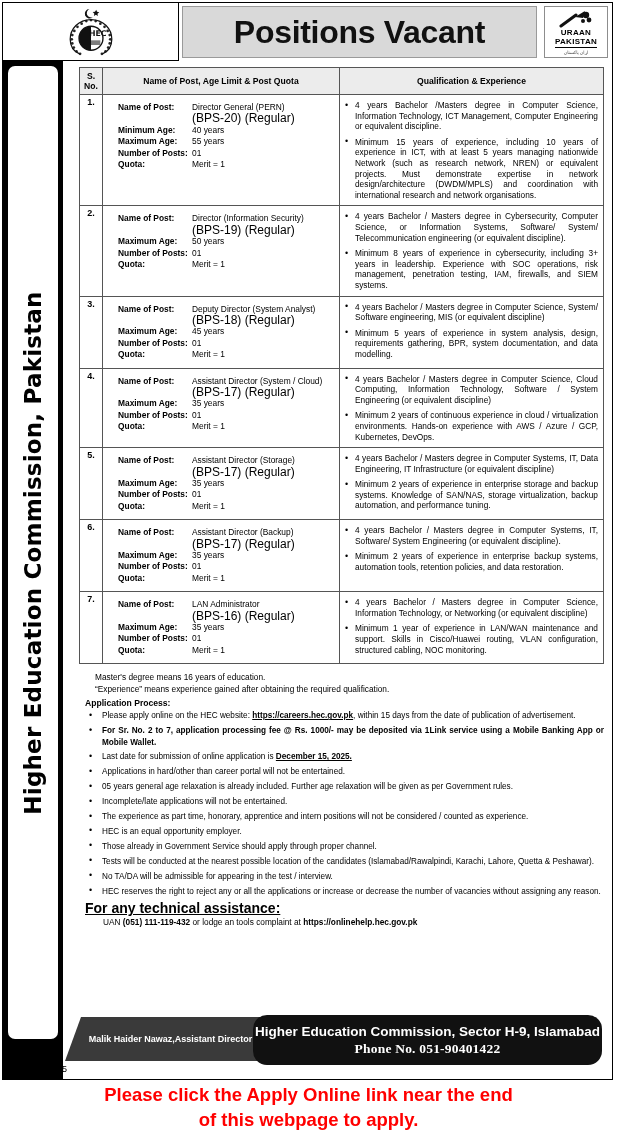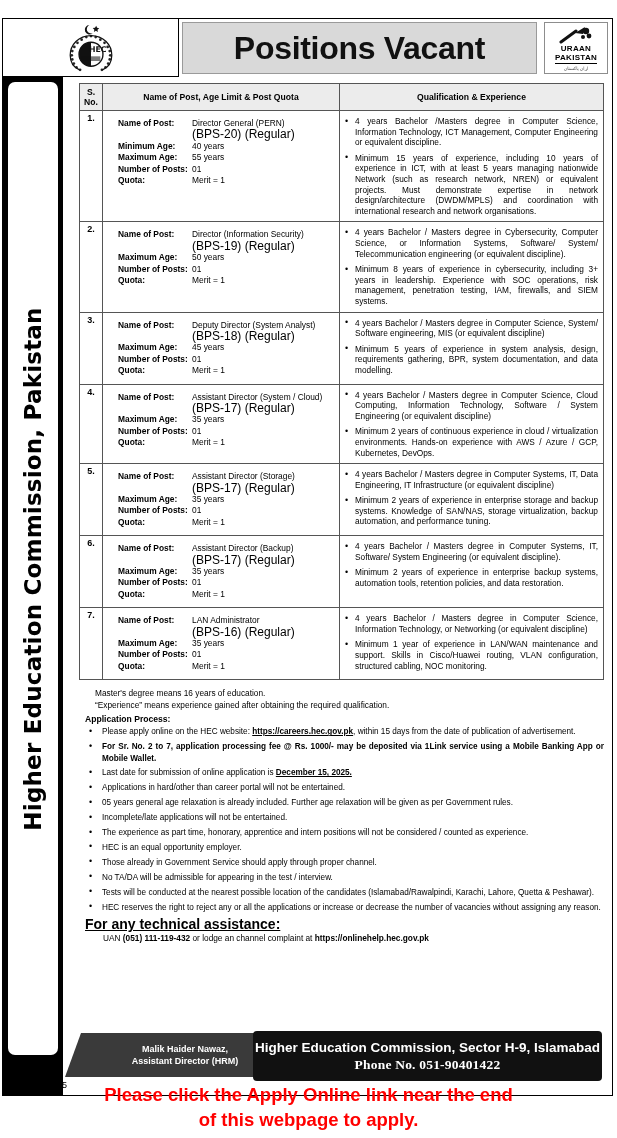--- a/index.html
+++ b/index.html
@@ -5,21 +5,21 @@
   html,body{margin:0;padding:0;background:#ffffff;}
   body{
     width:617px;height:1138px;
     font-family:"Liberation Sans","DejaVu Sans",sans-serif;
     color:#000;
     -webkit-font-smoothing:antialiased;
   }
   .page{position:relative;width:617px;height:1138px;overflow:hidden;background:#fff;}
 
   
-  .adframe{position:absolute;left:2px;top:18px;width:611px;height:1078px;border:1.5px solid #000;box-sizing:border-box;background:#fff;}
+  .adframe{position:absolute;left:2px;top:2px;width:611px;height:1078px;border:1.5px solid #000;box-sizing:border-box;background:#fff;}
 
   
   .topbar{position:absolute;left:0;top:0;width:100%;height:58px;display:flex;box-sizing:border-box;}
   .logo-cell{width:176px;height:58px;border-right:1.5px solid #000;border-bottom:1.5px solid #000;box-sizing:border-box;display:flex;align-items:center;justify-content:center;background:#fff;}
   .title-cell{flex:1;height:58px;box-sizing:border-box;padding:3px;}
   .title-inner{width:100%;height:100%;background:#d9d9d9;border:1px solid #9a9a9a;box-sizing:border-box;display:flex;align-items:center;justify-content:center;}
   .title-inner h1{margin:0;font-size:32px;font-weight:bold;letter-spacing:-0.3px;line-height:1;color:#111;}
   .uraan-cell{width:72px;height:58px;box-sizing:border-box;padding:3px 4px;}
   .uraan-box{width:100%;height:100%;border:1px solid #8d8d8d;box-sizing:border-box;display:flex;flex-direction:column;align-items:center;justify-content:center;background:#fff;}
   .uraan-mark{height:20px;display:flex;align-items:center;justify-content:center;}
@@ -73,23 +73,23 @@
   ul.steps li.bold{font-weight:bold;}
   .u-b{font-weight:bold;text-decoration:underline;}
   .b{font-weight:bold;}
   .tech-h{font-size:14px;font-weight:bold;text-decoration:underline;margin-top:2px;}
   .tech-l{font-size:8.3px;line-height:12px;padding-left:18px;}
 
   
   .footer{position:absolute;left:2px;right:2px;bottom:2px;height:62px;}
   .para{position:absolute;left:60px;top:2px;width:240px;height:44px;background:#3a3a3a;
         clip-path:polygon(16px 0,240px 0,240px 44px,0 44px);
-        display:flex;flex-direction:column;align-items:center;justify-content:center;color:#fff;}
+        display:flex;flex-direction:row;align-items:center;justify-content:center;color:#fff;}
   .para div{font-size:9px;font-weight:bold;line-height:12px;text-align:center;}
-  .rbox{position:absolute;left:248px;top:0;right:8px;height:50px;background:#111;border-radius:4px;
+  .rbox{position:absolute;left:248px;top:0;right:8px;height:50px;background:#111;border-radius:14px;
         display:flex;flex-direction:column;align-items:center;justify-content:center;color:#fff;}
   .rbox .l1{font-size:13.5px;font-weight:bold;line-height:17px;}
   .rbox .l2{font-size:13.5px;font-weight:bold;line-height:17px;letter-spacing:0.2px;font-family:Liberation Serif, serif;}
   .pid{position:absolute;left:6px;bottom:3px;font-size:9px;font-weight:normal;}
 
   
   .rednote{position:absolute;left:0;right:0;top:1082px;text-align:center;color:#ff0000;
            font-size:18.5px;font-weight:bold;line-height:25px;}
 </style>
 </head>
@@ -407,27 +407,27 @@
         <ul class="steps" id="steps-list">
             <li><span>Please apply online on the HEC website: </span><span class="u-b">https://careers.hec.gov.pk</span><span>, within 15 days from the date of publication of advertisement.</span></li>
             <li class="bold"><span>For Sr. No. 2 to 7, application processing fee @ Rs. 1000/- may be deposited via 1Link service using a Mobile Banking App or Mobile Wallet.</span></li>
             <li><span>Last date for submission of online application is </span><span class="u-b">December 15, 2025.</span></li>
             <li><span>Applications in hard/other than career portal will not be entertained.</span></li>
             <li><span>05 years general age relaxation is already included. Further age relaxation will be given as per Government rules.</span></li>
             <li><span>Incomplete/late applications will not be entertained.</span></li>
             <li><span>The experience as part time, honorary, apprentice and intern positions will not be considered / counted as experience.</span></li>
             <li><span>HEC is an equal opportunity employer.</span></li>
             <li><span>Those already in Government Service should apply through proper channel.</span></li>
+            <li><span>Tests will be conducted at the nearest possible location of the candidates (Islamabad/Rawalpindi, Karachi, Lahore, Quetta &amp; Peshawar).</span></li>
             <li><span>No TA/DA will be admissible for appearing in the test / interview.</span></li>
-            <li><span>Tests will be conducted at the nearest possible location of the candidates (Islamabad/Rawalpindi, Karachi, Lahore, Quetta &amp; Peshawar).</span></li>
             <li><span>HEC reserves the right to reject any or all the applications or increase or decrease the number of vacancies without assigning any reason.</span></li>
           </ul>
         <div class="tech-h">For any technical assistance:</div>
         <div class="tech-l">
-          <span>UAN </span><span class="b">(051) 111-119-432</span><span> or lodge an channel complaint at </span><span class="b">https://onlinehelp.hec.gov.pk</span>
+          <span>UAN </span><span class="b">(051) 111-119-432</span><span> or lodge an tools complaint at </span><span class="b">https://onlinehelp.hec.gov.pk</span>
         </div>
       </div>
     </div>
 
     <div class="footer">
       <div class="para">
         <div>Malik Haider Nawaz,</div>
         <div>Assistant Director (HRM)</div>
       </div>
       <div class="rbox">

